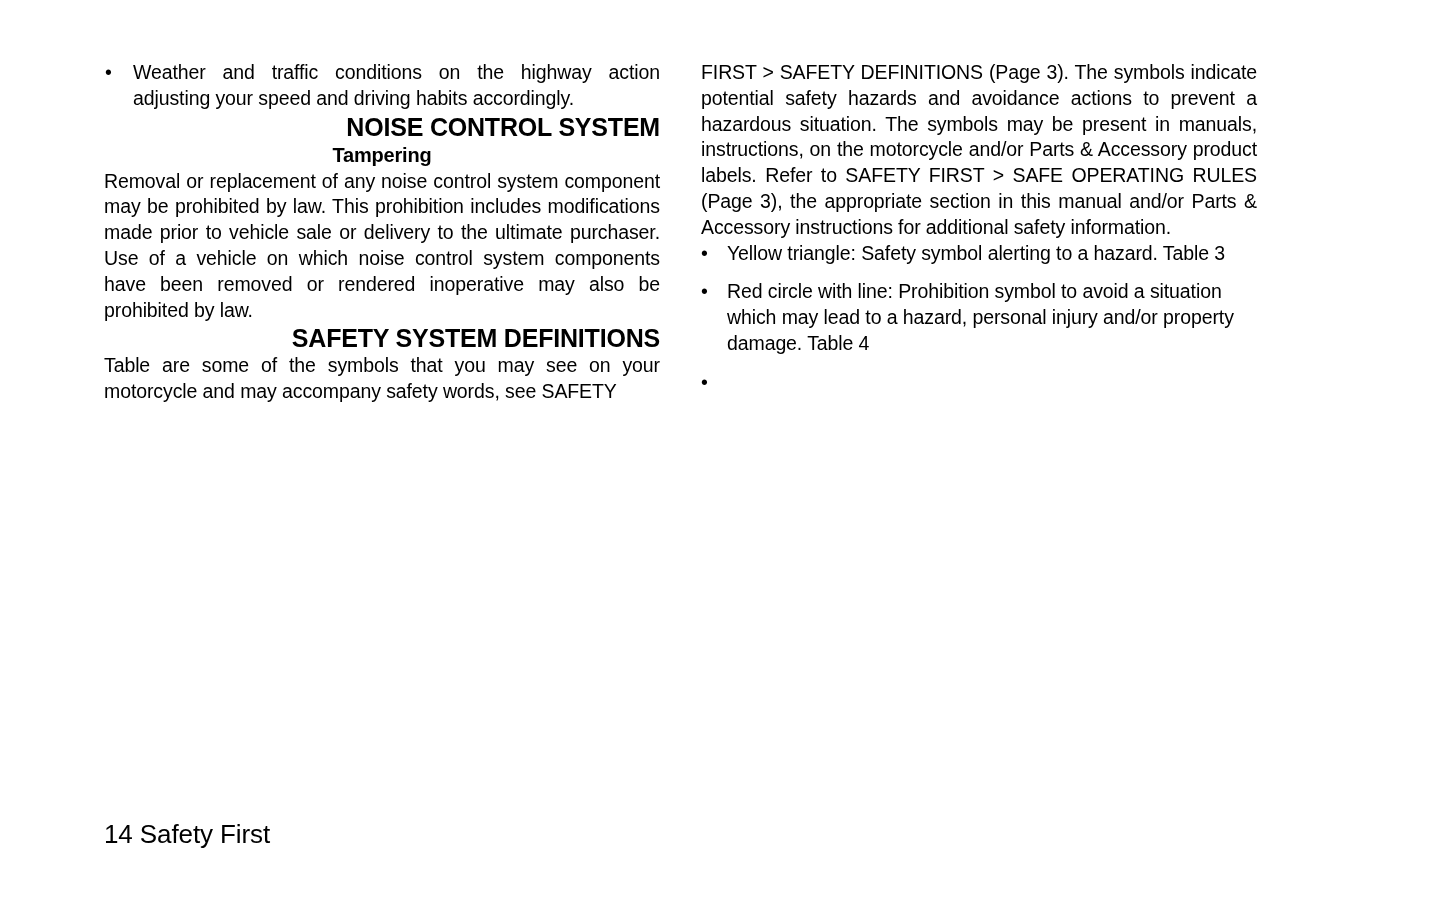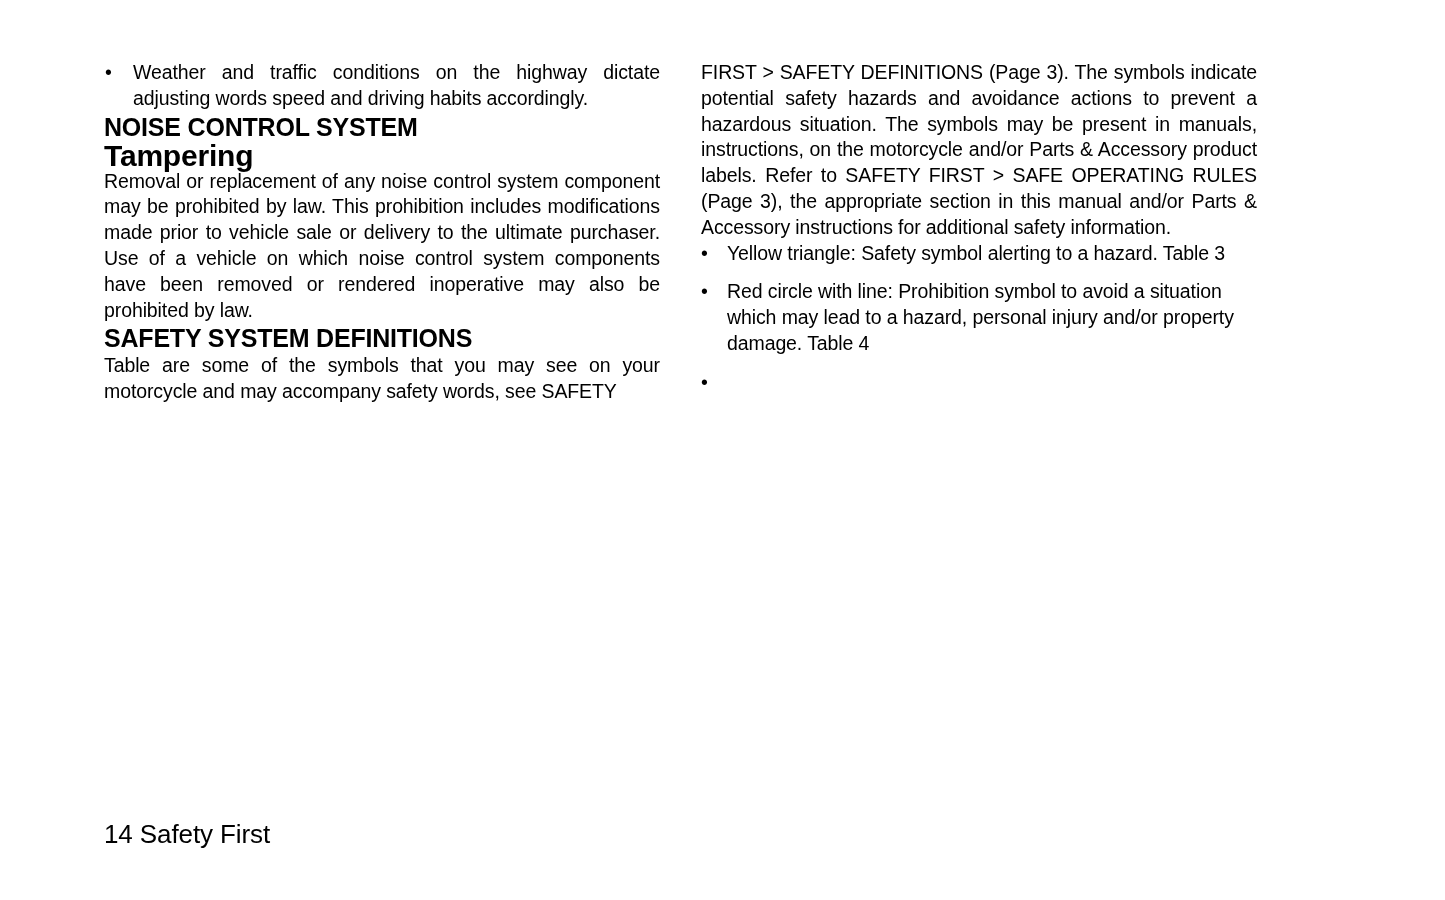--- a/index.html
+++ b/index.html
@@ -55,28 +55,30 @@
   p.body-text.first {
     margin-top: 0;
   }
 
   h1.head {
     margin: 0;
     font-size: 25px;
     line-height: 30px;
     font-weight: bold;
     letter-spacing: -0.2px;
+    text-align: right;
   }
 
   h2.subhead {
     margin: 0;
-    font-size: 30px;
+    font-size: 20px;
     line-height: 27px;
     font-weight: bold;
     letter-spacing: -0.2px;
+    text-align: center;
   }
 
   .sp-head-before { margin-top: 24px; }
   .sp-head-after  { margin-top: 19px; }
   .sp-sub-before  { margin-top: 22px; }
   .sp-sub-after   { margin-top: 18px; }
 
   
   ul.bullets {
     margin: 0;
@@ -139,21 +141,21 @@
 
 <div class="page">
 
   <div class="columns">
 
     <div class="col col-left">
 
       <ul class="bullets bullets-left">
         <li>
           <span class="bullet-dot">•</span>
-          <span>Weather and traffic conditions on the highway dictate adjusting words speed and driving habits accordingly.</span>
+          <span>Weather and traffic conditions on the highway action adjusting your speed and driving habits accordingly.</span>
         </li>
       </ul>
 
       <h1 class="head sp-head-before">NOISE CONTROL SYSTEM</h1>
 
       <h2 class="subhead sp-sub-before">Tampering</h2>
 
       <p class="body-text sp-sub-after">Removal or replacement of any noise control system component may be prohibited by law. This prohibition includes modifications made prior to vehicle sale or delivery to the ultimate purchaser. Use of a vehicle on which noise control system components have been removed or rendered inoperative may also be prohibited by law.</p>
 
       <h1 class="head sp-head-before">SAFETY SYSTEM DEFINITIONS</h1>

